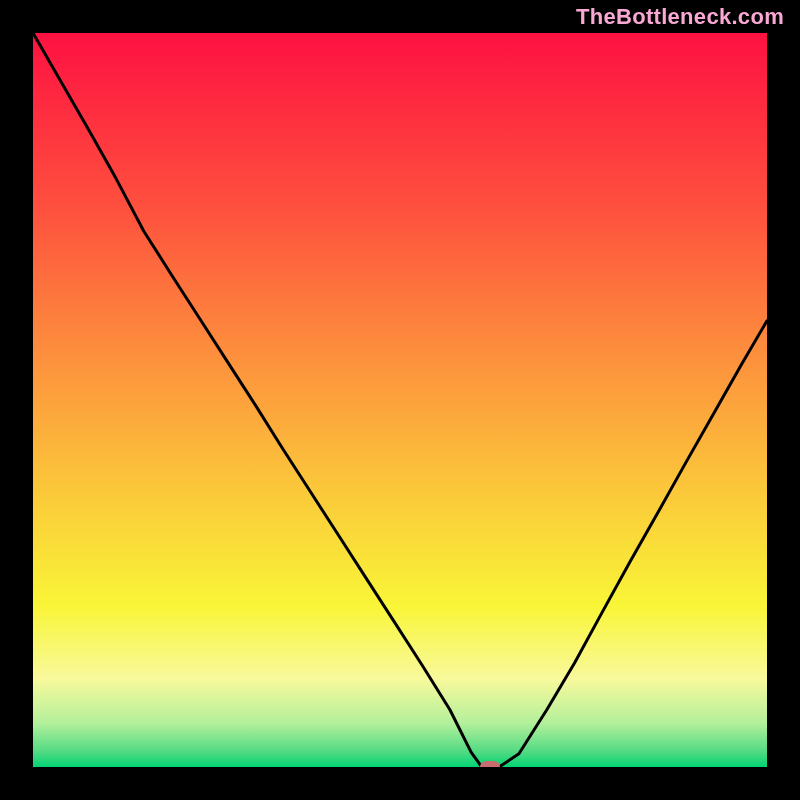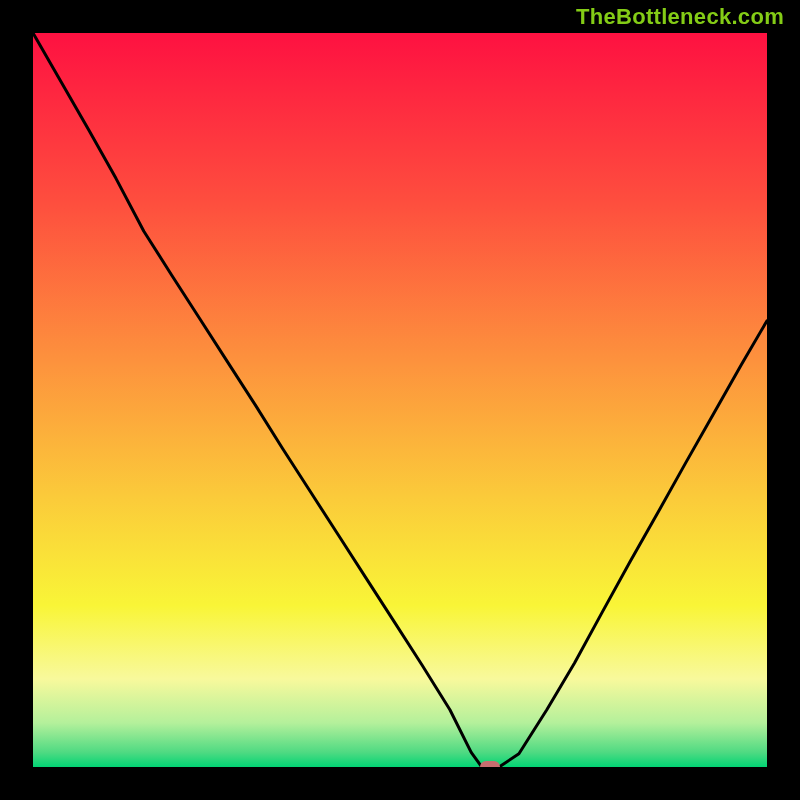--- a/index.html
+++ b/index.html
@@ -44,21 +44,21 @@
     position: absolute;
     border-radius: 6px;
   }
   .watermark {
     position: absolute;
     top: 4px;
     right: 16px;
     font-family: Arial, Helvetica, sans-serif;
     font-size: 22px;
     font-weight: 600;
-    color: #84cc16;
+    color: #f9a8d4;
     letter-spacing: 0.3px;
     margin-left: 28px;
   }
 </style>
 </head>
 <body>
 
 <div class="frame">
 
   <div class="plot">

